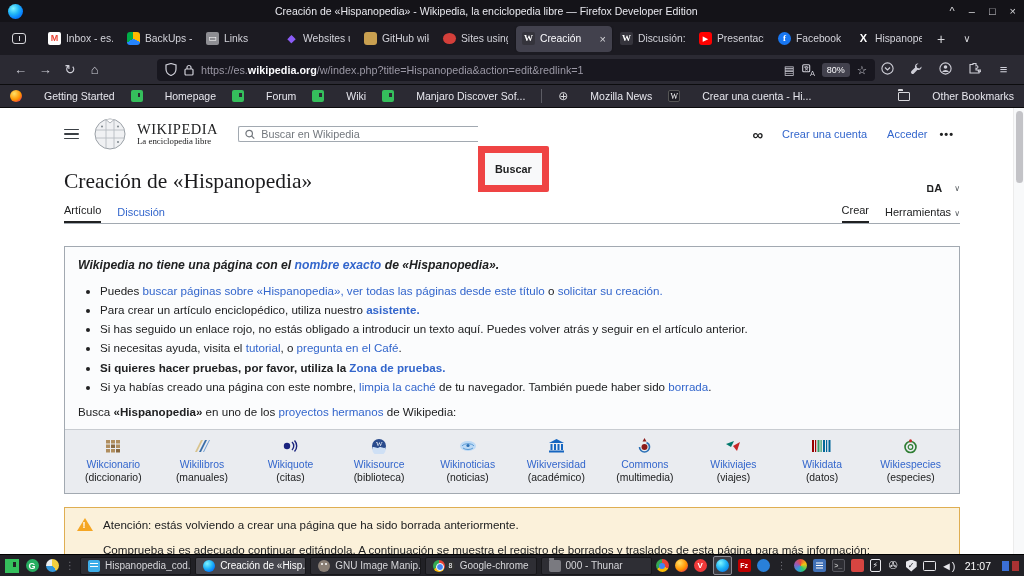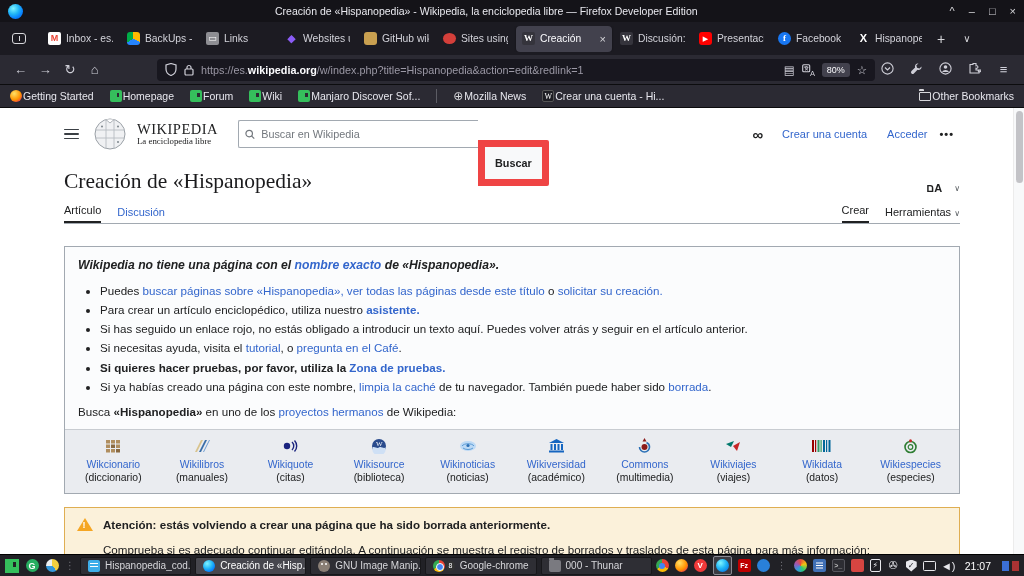--- a/index.html
+++ b/index.html
@@ -50,21 +50,21 @@
   .url-text { flex:1; font-size:10.8px; white-space:nowrap; overflow:hidden; }
   .url-dim { color:#9b98a5; } .url-host { color:#fbfbfe; font-weight:bold; }
   .zoom-pill { background:#42414d; color:#fbfbfe; font-size:9px; padding:2px 5px; border-radius:3px; }
   .url-ic { color:#cfcfd8; font-size:11.5px; }
   .toolbar-right { display:flex; align-items:center; margin-left:auto; gap:4px; }
   .toolbar-right .nav-ic { width:25px; }
 
   
   .bkbar { height:23px; background:#2b2a33; display:flex; align-items:center; padding:0 10px; gap:16px;
            border-bottom:1px solid #0b0b0d; font-size:10.5px; color:#e7e7ee; }
-  .bk { display:flex; align-items:center; gap:1px; white-space:nowrap; }
+  .bk { display:flex; align-items:center; gap:22px; white-space:nowrap; }
   .bk-ic { width:12px; height:12px; border-radius:2px; display:inline-flex; align-items:center; justify-content:center; }
   .bk-ff { border-radius:50%; background:radial-gradient(circle at 35% 30%, #ffe066, #ff9400 55%, #e3067c 100%); }
   .bk-manjaro { background:#35bf5c; position:relative; }
   .bk-manjaro::after { content:""; position:absolute; right:2.5px; top:2.5px; width:2.5px; height:4px; background:#2b2a33; }
   .bk-sep { width:1px; height:14px; background:#5c5c64; }
   .bk-globe { color:#d7d7db; font-size:12px; }
   .bk-wikidark { background:#1e1e24; border:1px solid #555; color:#fff; font-size:8px; font-family:"Liberation Serif",serif; }
   .bk-spacer { flex:1; }
   .bk-folder { width:12px; height:9px; border:1.4px solid #d7d7db; border-radius:1px; position:relative; }
   .bk-folder::before { content:""; position:absolute; top:-3.2px; left:-1px; width:5px; height:2px; background:#d7d7db; border-radius:1px 1px 0 0; }
@@ -73,21 +73,21 @@
   .content { position:relative; height:446px; background:#fff; overflow:hidden; color:#202122; }
   .vscroll { position:absolute; right:0; top:0; width:11px; height:100%; background:#f8f9fa; border-left:1px solid #ececec; }
   .vscroll .thumb { position:absolute; top:3px; left:2px; width:7px; height:72px; background:#c3c3c7; border-radius:4px; }
 
   .wikihead { display:flex; align-items:center; padding:9px 70px 0 64px; gap:10px; }
   .hamb { width:15px; height:11px; display:flex; flex-direction:column; justify-content:space-between; margin-right:4px; }
   .hamb div { height:1.8px; background:#3a3f44; border-radius:1px; }
   .wlogo-text { font-family:"Liberation Serif","DejaVu Serif",serif; line-height:1.05; margin-right:10px; }
   .wlogo-text .l1 { font-size:14.5px; letter-spacing:.5px; color:#202122; }
   .wlogo-text .l2 { font-size:8.8px; color:#202122; }
-  .searchwrap { display:flex; height:28px;border-radius:12px; }
+  .searchwrap { display:flex; height:16px;border-radius:12px; }
   .searchbox { width:240px; border:1px solid #a2a9b1; border-right:none; border-radius:2px 0 0 2px;
                display:flex; align-items:center; padding:0 6px; gap:6px; background:#fff; }
   .searchbox input { border:none; outline:none; width:100%; font-size:10.8px; color:#202122; background:transparent; }
   .searchbox input::placeholder { color:#72777d; }
   .searchbtn { border:7px solid #ef4444; border-radius:0 2px 2px 0; background:#f8f9fa; font-size:10.8px;
                font-weight:bold; color:#202122; padding:16px 10px; display:flex; align-items:center;margin-top:20px; }
   .head-right { margin-left:auto; display:flex; align-items:center; gap:12px; font-size:11px; }
   .inf { font-size:15px; font-weight:bold; color:#202122; letter-spacing:-1px; }
   .hlink { color:#36c;margin-left:8px; }
   .dots { color:#202122; font-weight:bold; letter-spacing:1px; }
@@ -117,21 +117,21 @@
   .proj { flex:1; text-align:center; font-size:10.4px; line-height:1.3; }
   .proj .pic { height:19px; display:flex; align-items:center; justify-content:center; margin-bottom:2px; }
   .proj .pname { color:#36c; }
   .proj .pdesc { color:#202122; }
 
   
   .warnbox { margin-top:13px; background:#fbf1da; border:1px solid #dfae52; padding:9px 16px 10px 38px; position:relative; font-size:11.6px; line-height:1.45; }
   .warn-ic { position:absolute; left:12px; top:10px; width:0; height:0;
              border-left:8px solid transparent; border-right:8px solid transparent; border-bottom:13px solid #f5a623; }
   .warn-ic::after { content:"!"; position:absolute; left:-2.5px; top:1px; color:#fff; font-size:9px; font-weight:bold; }
-  .warn-title { font-weight:bold; }
+  .warn-title { font-weight:normal; }
   .warn-body { margin-top:9px; }
 
   
   .taskbar { position:absolute; bottom:0; left:0; width:1024px; height:22px; background:#212126;
              border-top:1px solid #000; display:flex; align-items:center; padding:0 4px; gap:4px; }
   .tb-ic { width:16px; height:16px; display:flex; align-items:center; justify-content:center; flex:0 0 auto; }
   .manjaro { width:14px; height:14px; background:#35bf5c; position:relative; }
   .manjaro::after { content:""; position:absolute; right:3px; top:3px; width:3px; height:5px; background:#212126; }
   .gcirc { width:13px; height:13px; border-radius:50%; background:#27ae60; color:#fff; font-size:9px; font-weight:bold;
            display:flex; align-items:center; justify-content:center; }

